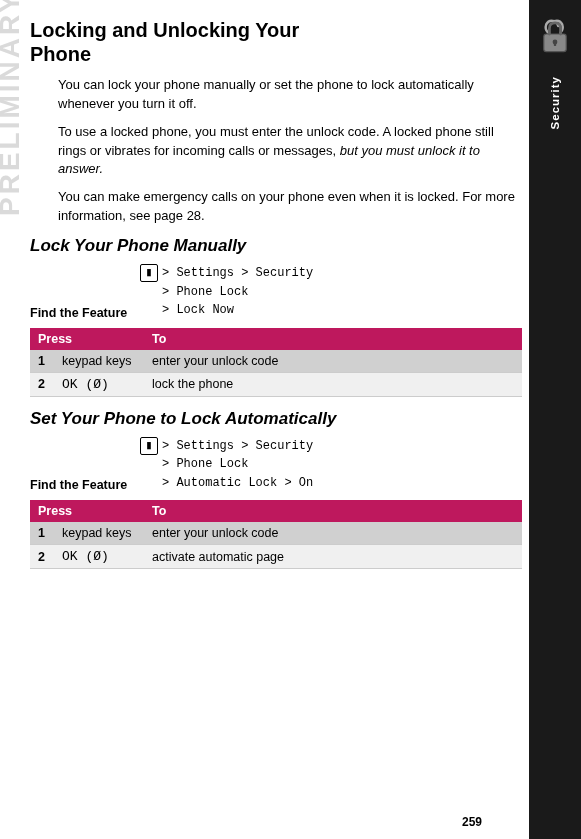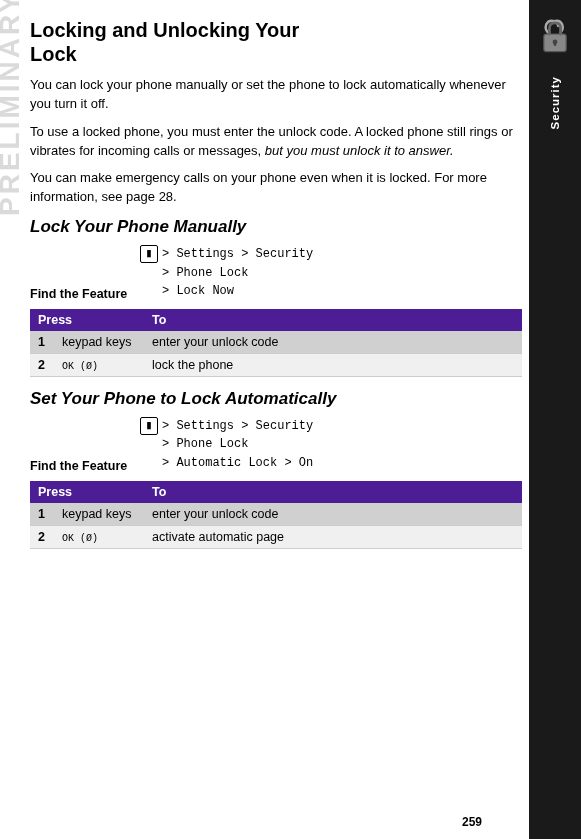--- a/index.html
+++ b/index.html
@@ -24,20 +24,21 @@
     .page-title {
       font-size: 20px;
       font-weight: bold;
       line-height: 1.2;
       margin-bottom: 10px;
     }
     .body-text {
       font-size: 13px;
       line-height: 1.45;
       margin-bottom: 9px;
+      margin-left: 28px;
     }
     .body-text em {
       font-style: italic;
     }
     .section-title {
       font-size: 17px;
       font-weight: bold;
       font-style: italic;
       margin-top: 10px;
       margin-bottom: 8px;
@@ -79,21 +80,21 @@
       font-weight: bold;
       font-family: Arial, sans-serif;
       margin-right: 2px;
     }
     .press-table {
       width: 100%;
       border-collapse: collapse;
       margin-bottom: 12px;
     }
     .press-table thead tr {
-      background-color: #4c1d95;
+      background-color: #be185d;
       color: #fff;
     }
     .press-table thead th {
       padding: 4px 8px;
       font-size: 12.5px;
       font-weight: bold;
       text-align: left;
     }
     .press-table tbody tr {
       border-bottom: 1px solid #ccc;
@@ -111,21 +112,21 @@
     }
     .press-table tbody td.num-col {
       font-weight: bold;
       width: 24px;
     }
     .press-table tbody td.key-col {
       width: 90px;
     }
     .ok-btn {
       font-family: 'Courier New', monospace;
-      font-size: 10px;
+      font-size: 13px;
     }
     .page-number {
       position: absolute;
       bottom: 10px;
       right: 60px;
       font-size: 12px;
       font-weight: bold;
     }
 
     
@@ -172,21 +173,21 @@
       white-space: nowrap;
     }
   </style>
 </head>
 <body>
 
 <div class="main-content">
 
   <div class="page-title">
     <span>Locking and Unlocking Your</span><br>
-    <span>Lock</span>
+    <span>Phone</span>
   </div>
 
   <p class="body-text">
     <span>You can lock your phone manually or set the phone to lock automatically whenever you turn it off.</span>
   </p>
 
   <p class="body-text">
     <span>To use a locked phone, you must enter the unlock code. A locked phone still rings or vibrates for incoming calls or messages, </span><em>but you must unlock it to answer.</em>
   </p>
 

